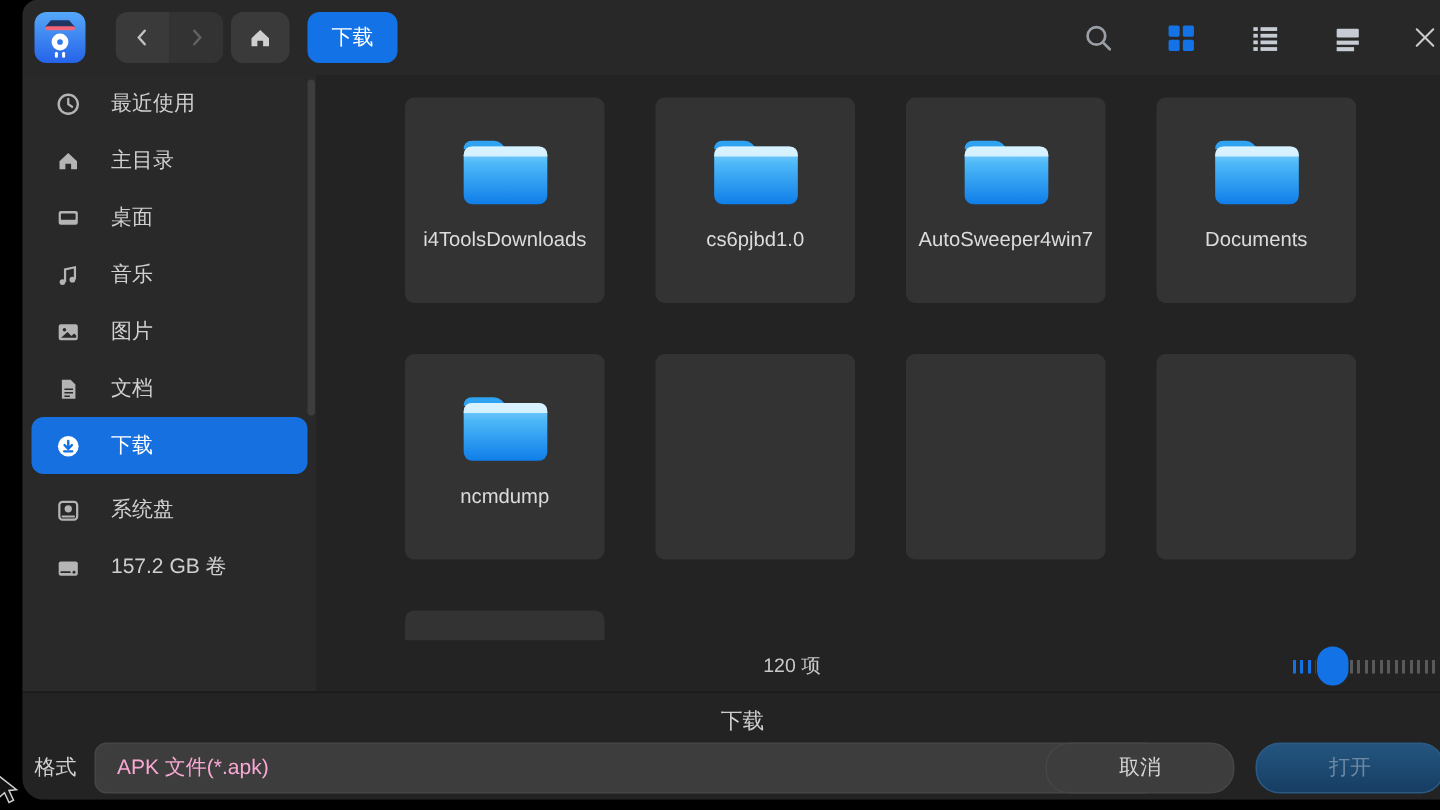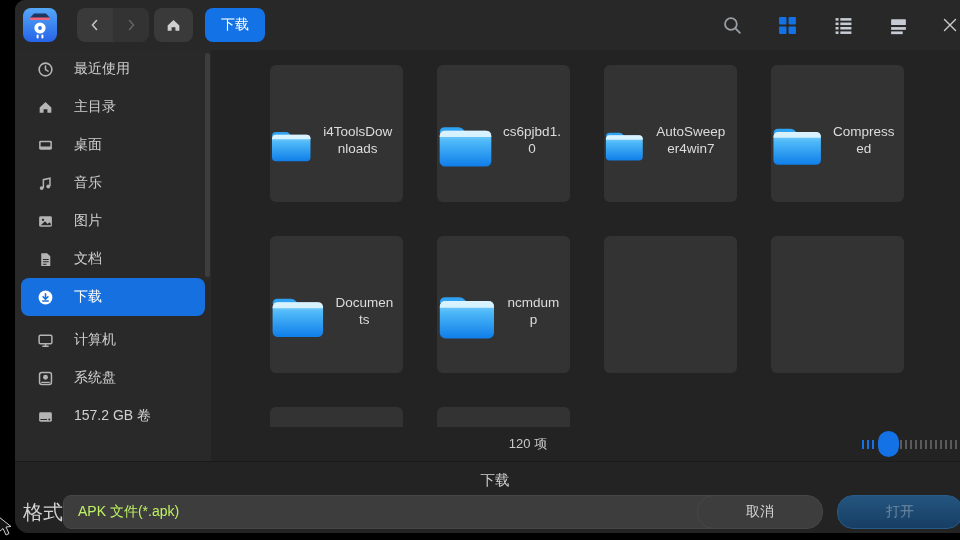--- a/index.html
+++ b/index.html
@@ -32,21 +32,21 @@
   .side-item .sico { width:17px; height:17px; flex:0 0 17px; display:flex; align-items:center; }
   .group-gap { height:5px; }
   .side-scroll { position:absolute; right:1px; top:3px; width:5px; height:224px;
                  background:#3d3d3d; border-radius:3px; }
 
   
   .main { position:absolute; left:196px; top:50px; width:764px; height:377px; background:#232323;
           overflow:hidden; }
   .grid { display:flex; flex-wrap:wrap; padding:15px 0 0 59px; column-gap:34px; row-gap:34px; }
   .tile { width:133px; height:137px; background:#333333; border-radius:6px; display:flex;
-          align-items:center; }
+          flex-direction:column; align-items:center; }
   .tile .ficon { margin-top:24px; width:62px; height:50px; }
   .tile .fname { margin-top:12px; padding:0 8px; font-size:13.5px; line-height:17px; color:#dcdcdc;
                  text-align:center; overflow-wrap:anywhere; }
   .main-scroll { position:absolute; right:4px; top:2px; width:6px; height:34px; background:#585858;
                  border-radius:3px; }
 
   
   .statusbar { position:absolute; left:196px; top:427px; width:764px; height:34px; background:#232323; }
   .count { position:absolute; left:317px; top:50%; transform:translate(-50%,-50%);
            color:#c9c9c9; font-size:13px; }
@@ -55,24 +55,24 @@
   .ticks.blue { width:15px; background:repeating-linear-gradient(90deg,#1373e6 0 2px,transparent 2px 5px); }
   .ticks.gray { width:57px; background:repeating-linear-gradient(90deg,#5a5a5a 0 2px,transparent 2px 5px); }
   .knob { width:21px; height:26px; border-radius:11px; background:#1373e6; margin:0 1px; }
 
   
   .footer { position:absolute; left:0; top:461px; width:960px; height:72px; background:#232323;
             border-top:1px solid #1a1a1a; }
   .loc-title { position:absolute; left:0; top:9px; width:100%; text-align:center; color:#cfcfcf;
                font-size:14.5px; }
   .fmt-label { position:absolute; left:8px; top:33px; height:34px; display:flex; align-items:center;
-               color:#d2d2d2; font-size:20px; }
+               color:#d2d2d2; font-size:14px; }
   .combo { position:absolute; left:48px; top:33px; width:708px; height:34px; background:#3d3d3d;
            border:1px solid #464646; border-radius:8px; display:flex; align-items:center;
-           padding:0 14px; color:#bef264; font-size:14px; }
+           padding:0 14px; color:#f9a8d4; font-size:14px; }
   .combo .chev { margin-left:auto; }
   .btn { position:absolute; top:33px; width:126px; height:34px; border-radius:16px; font-size:14px;
          display:flex; align-items:center; justify-content:center; }
   .btn.cancel { left:682px; background:#3d3d3d; border:1px solid #464646; color:#d5d5d5; }
   .btn.open { left:822px; background:linear-gradient(#24557f,#173e63); border:1px solid #2a5a86;
               color:#6e89a3; }
 
   .cursor { position:absolute; left:-3px; top:516px; }
 </style>
 </head>
@@ -245,29 +245,20 @@
             <circle cx="8" cy="8" r="6.5" fill="#ffffff"></circle>
             <path d="M8 4.6 V9.2 M5.7 7.3 L8 9.6 L10.3 7.3" fill="none" stroke="#1670e0" stroke-width="1.5" stroke-linecap="round" stroke-linejoin="round"></path>
             <path d="M5.4 11.2 H10.6" stroke="#1670e0" stroke-width="1.4" stroke-linecap="round"></path>
           </svg>
       </span>
       <span>下载</span>
     </div>
 
     <div class="group-gap"></div>
 
-    <div class="side-item">
-      <span class="sico">
-        <svg width="17" height="17" viewBox="0 0 16 16">
-            <rect x="2" y="3" width="12" height="8" rx="1.2" fill="none" stroke="#b4b4b4" stroke-width="1.4"></rect>
-            <path d="M8 11 V13 M5.5 13.4 H10.5" stroke="#b4b4b4" stroke-width="1.4" stroke-linecap="round"></path>
-          </svg>
-      </span>
-      <span>计算机</span>
-    </div>
 
     <div class="side-item">
       <span class="sico">
         <svg width="17" height="17" viewBox="0 0 16 16">
             <rect x="2.4" y="2.4" width="11.2" height="11.2" rx="2" fill="none" stroke="#b4b4b4" stroke-width="1.4"></rect>
             <circle cx="8" cy="6.8" r="2.3" fill="#b4b4b4"></circle>
             <path d="M4.4 11.6 H11.6" stroke="#b4b4b4" stroke-width="1.3" stroke-linecap="round"></path>
           </svg>
       </span>
       <span>系统盘</span>
@@ -299,26 +290,20 @@
         <svg class="ficon" viewBox="0 0 64 52">
             <use href="#folder"></use>
           </svg>
         <div class="fname">cs6pjbd1.0</div>
       </div>
       <div class="tile">
         <svg class="ficon" viewBox="0 0 64 52">
             <use href="#folder"></use>
           </svg>
         <div class="fname">AutoSweeper4win7</div>
-      </div>
-      <div class="tile">
-        <svg class="ficon" viewBox="0 0 64 52">
-            <use href="#folder"></use>
-          </svg>
-        <div class="fname">Compressed</div>
       </div>
       <div class="tile">
         <svg class="ficon" viewBox="0 0 64 52">
             <use href="#folder"></use>
           </svg>
         <div class="fname">Documents</div>
       </div>
       <div class="tile">
         <svg class="ficon" viewBox="0 0 64 52">
             <use href="#folder"></use>

